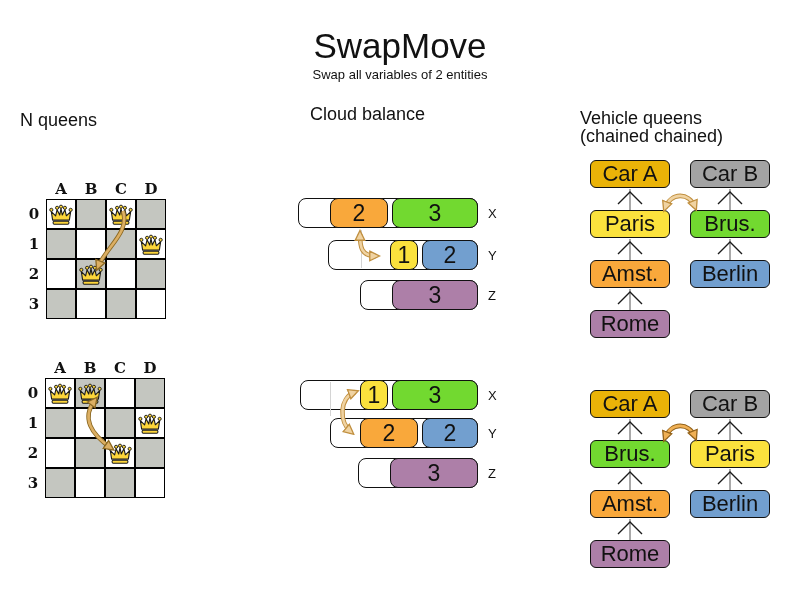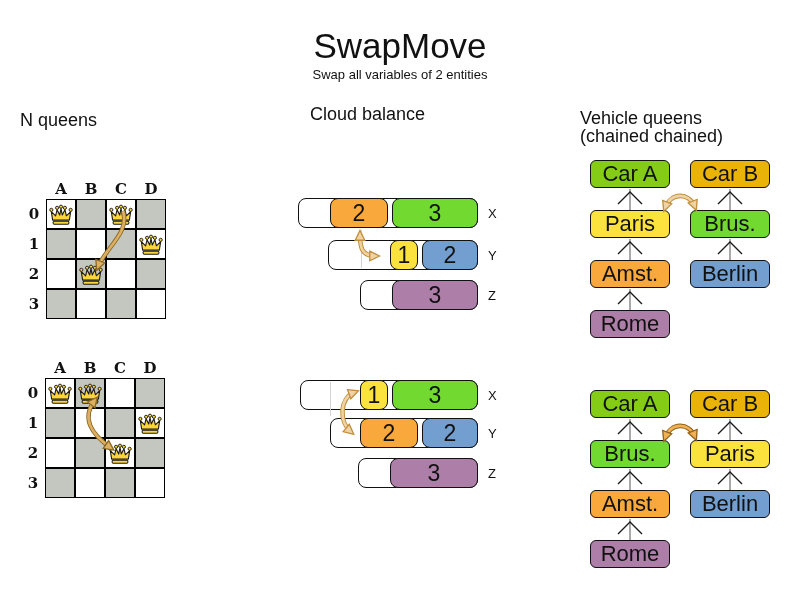--- a/index.html
+++ b/index.html
@@ -20,21 +20,21 @@
   .ctr{height:30px;background:#fff;border:1.6px solid #111;border-radius:8px;box-sizing:border-box;}
   .blk{height:30px;border:1.6px solid #111;border-radius:8px;box-sizing:border-box;
        font-size:23px;display:flex;align-items:center;justify-content:center;}
   .vline{width:1px;background:#d4d4d4;}
   .rlabel{font-size:13px;width:16px;height:15px;}
   
   .vbox{width:80px;height:28px;border:1.6px solid #111;border-radius:6px;box-sizing:border-box;
         font-size:22px;display:flex;align-items:center;justify-content:center;}
   .bg-orange{background:#f9a83b}.bg-green{background:#72d930}.bg-yellow{background:#fbe23d}
   .bg-blue{background:#729fcf}.bg-purple{background:#ad7fa8}
-  .bg-dkgray{background:#84cc16}.bg-ltgray{background:#eab308}
+  .bg-dkgray{background:#eab308}.bg-ltgray{background:#a3a3a3}
   svg{overflow:visible;}
 </style>
 </head>
 <body>
 
 <div class="canvas">
 
   <svg width="0" height="0" class="abs" aria-hidden="true">
     <defs>
       <symbol id="crown" viewBox="0 0 28 24">

